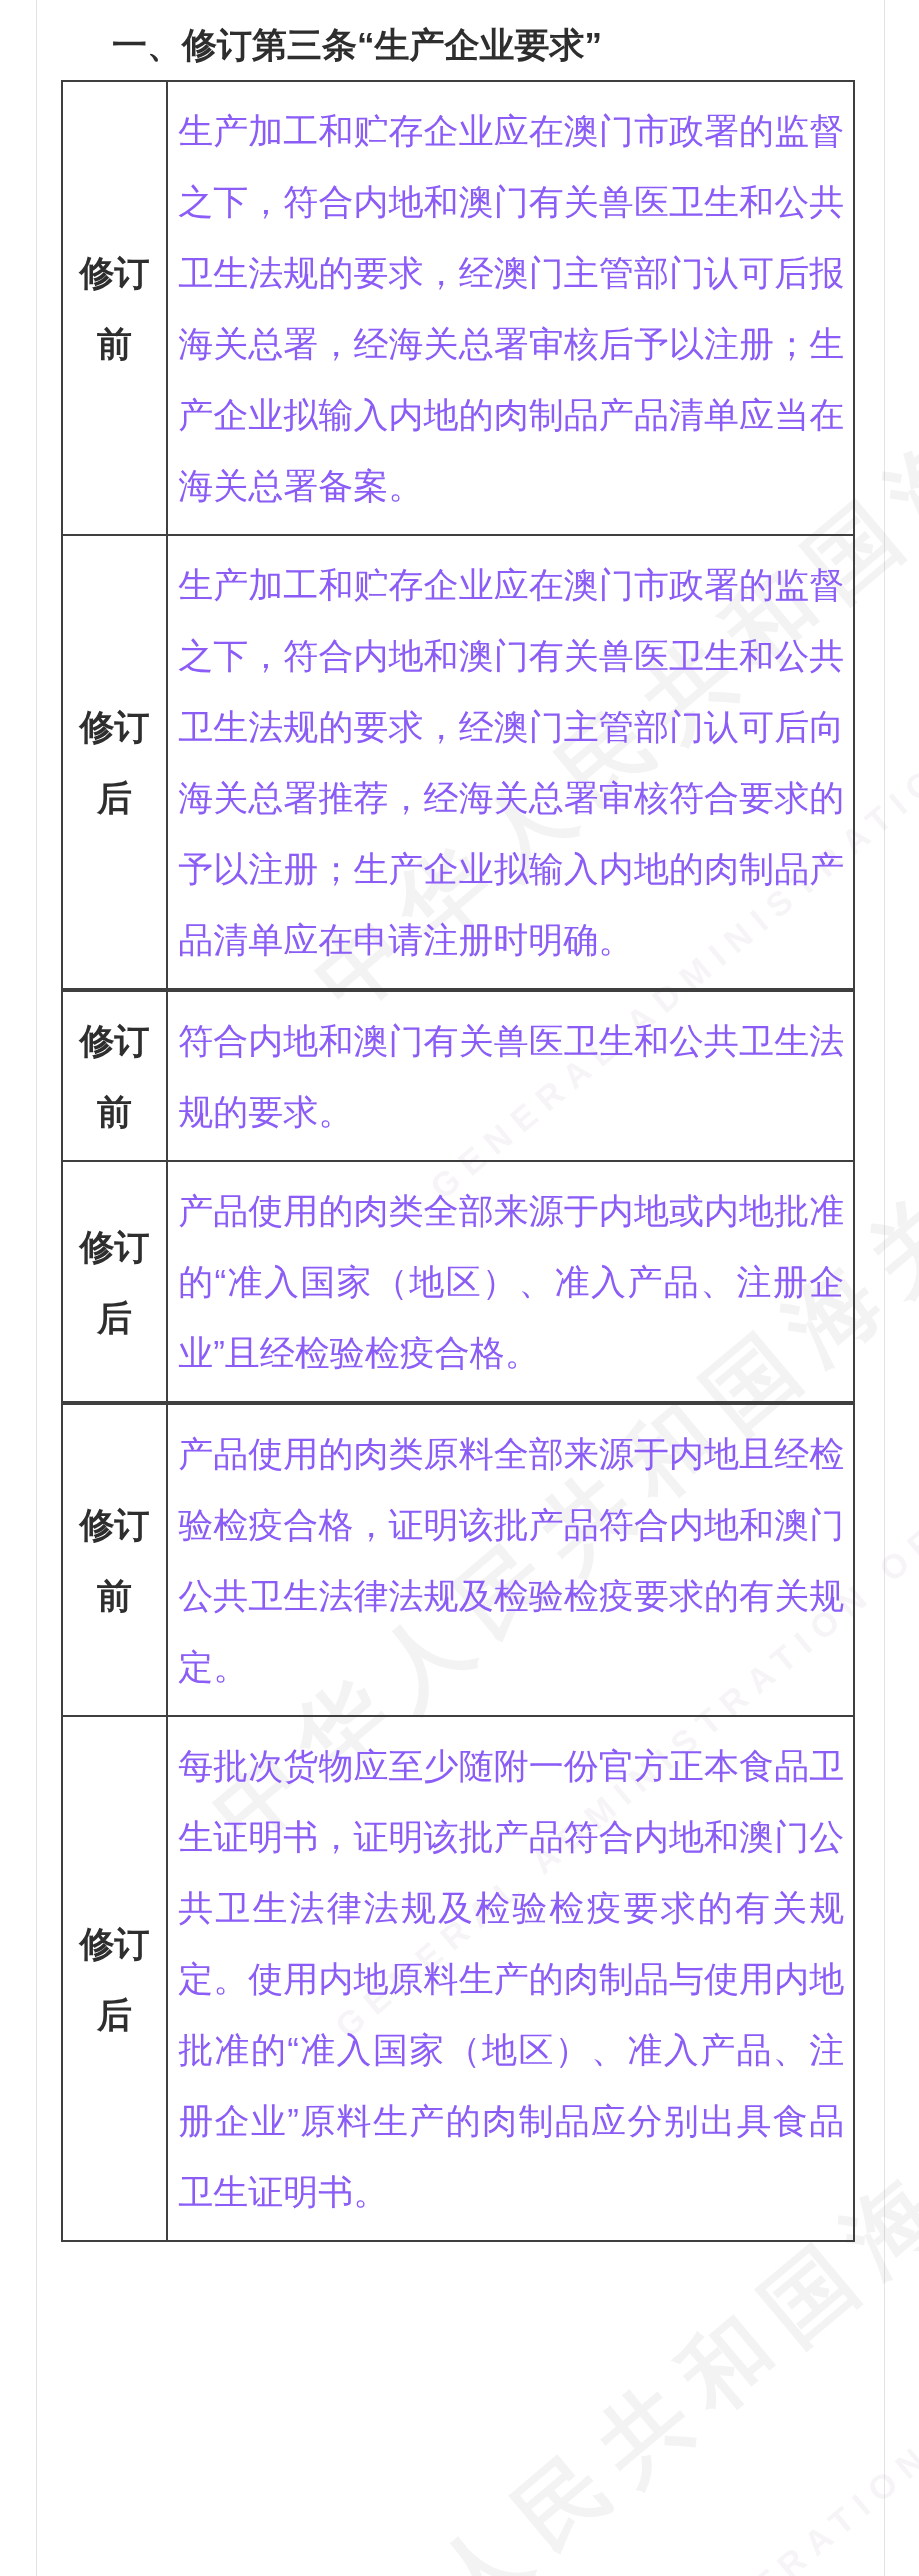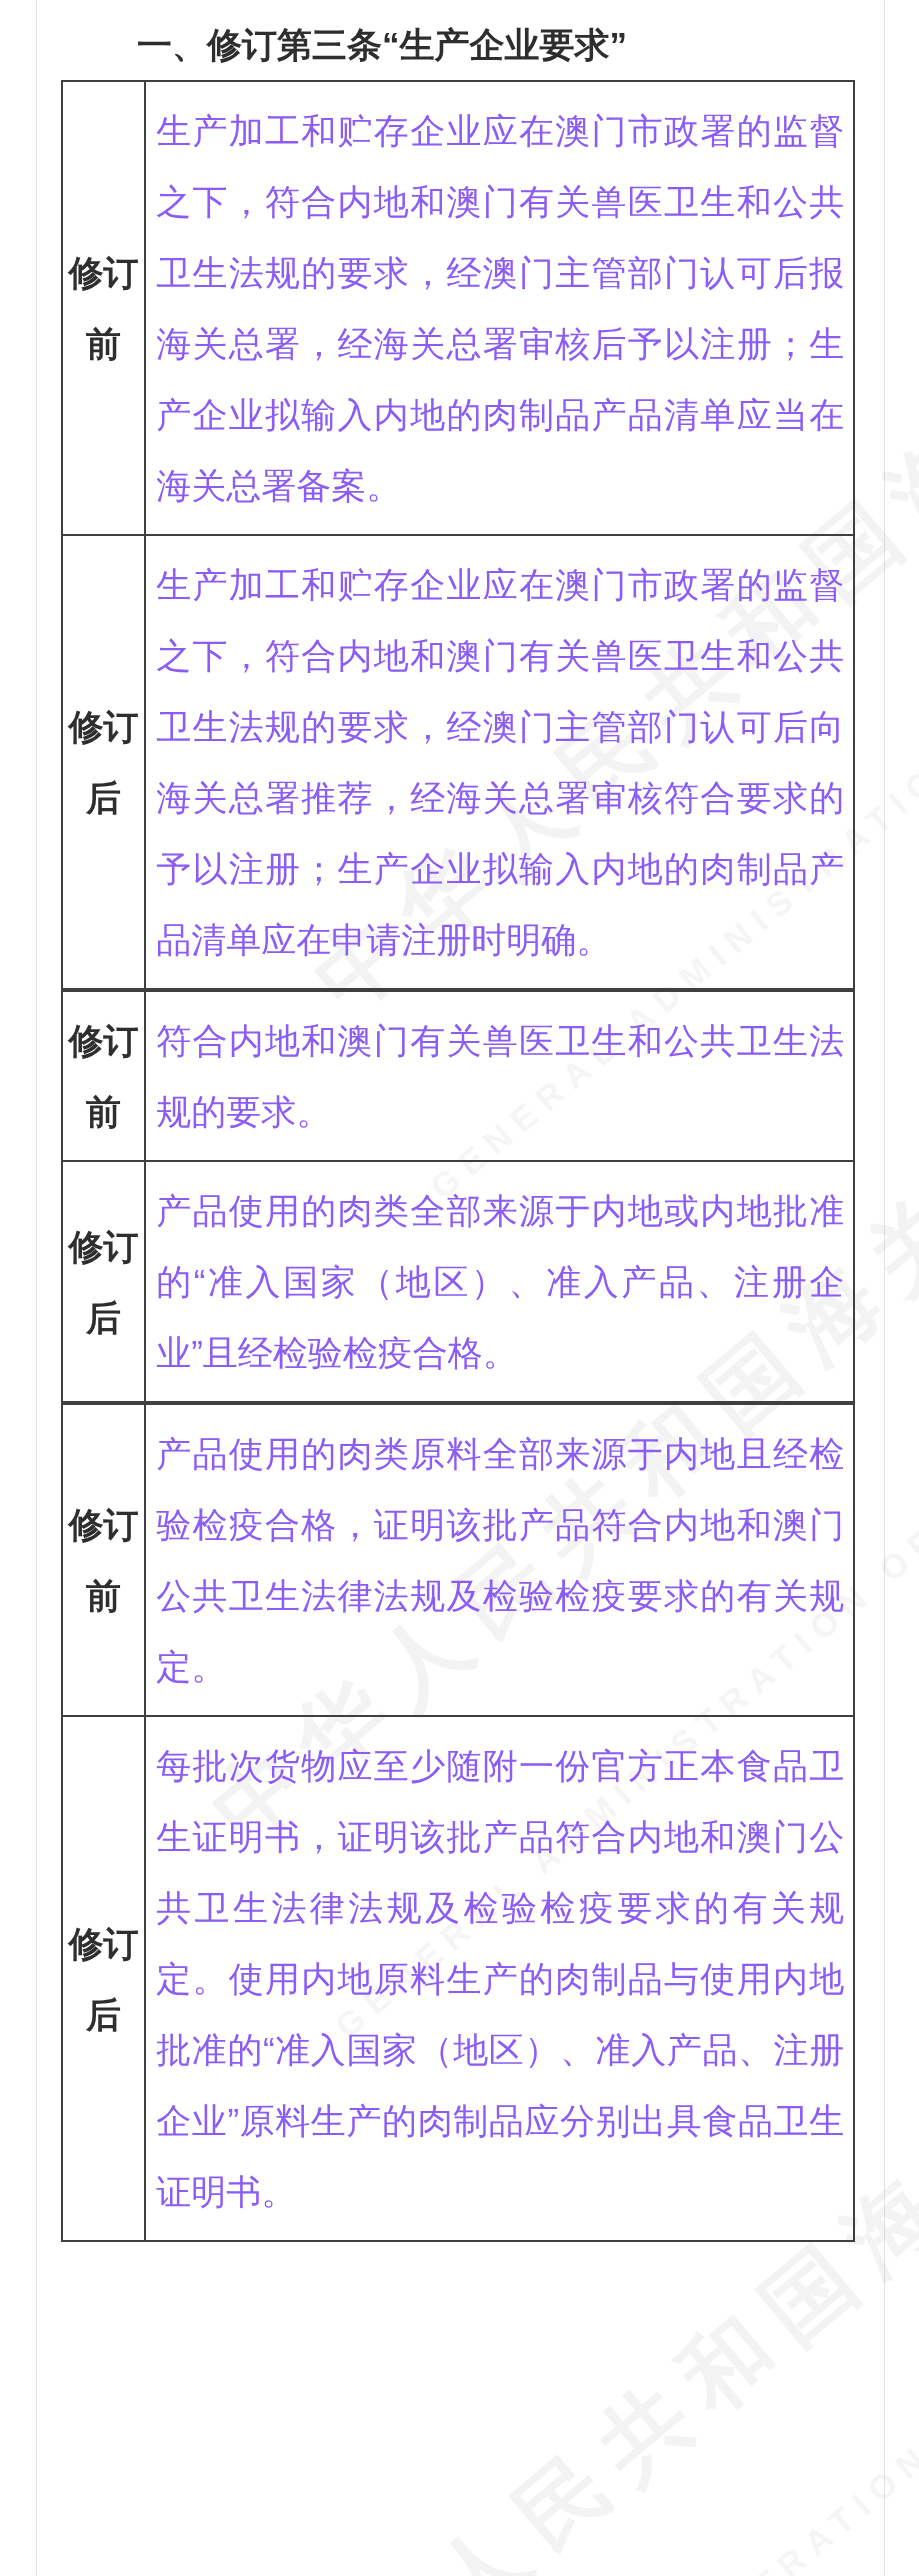--- a/index.html
+++ b/index.html
@@ -57,21 +57,21 @@
     color: rgba(150, 138, 152, 0.09);
   }
 
   
   .content {
     position: relative;
     z-index: 1;
     padding-top: 10.2px;
   }
   .section-heading {
-    margin: 0 67px;
+    margin: 0 42px;
     font-size: 35px;
     line-height: 70px;
     font-weight: 700;
     color: #2e2e2e;
     text-indent: 2em;
     text-align: justify;
   }
   .section-heading.spaced {
     margin-top: 32px;
   }
@@ -81,21 +81,21 @@
     width: 794px;
     margin: 0 0 0 61px;
     background: transparent;
   }
   table.revision-table td {
     border: 2.2px solid #3f3f3f;
     vertical-align: middle;
   }
   td.label-cell {
     width: 79px;
-    padding: 1px;
+    padding: 12px;
     text-align: center;
     font-size: 35px;
     line-height: 71px;
     font-weight: 700;
     color: #2e2e2e;
     word-break: break-all;
   }
   td.text-cell {
     padding: 13px 8.8px 13px 10.2px;
     font-size: 35px;

